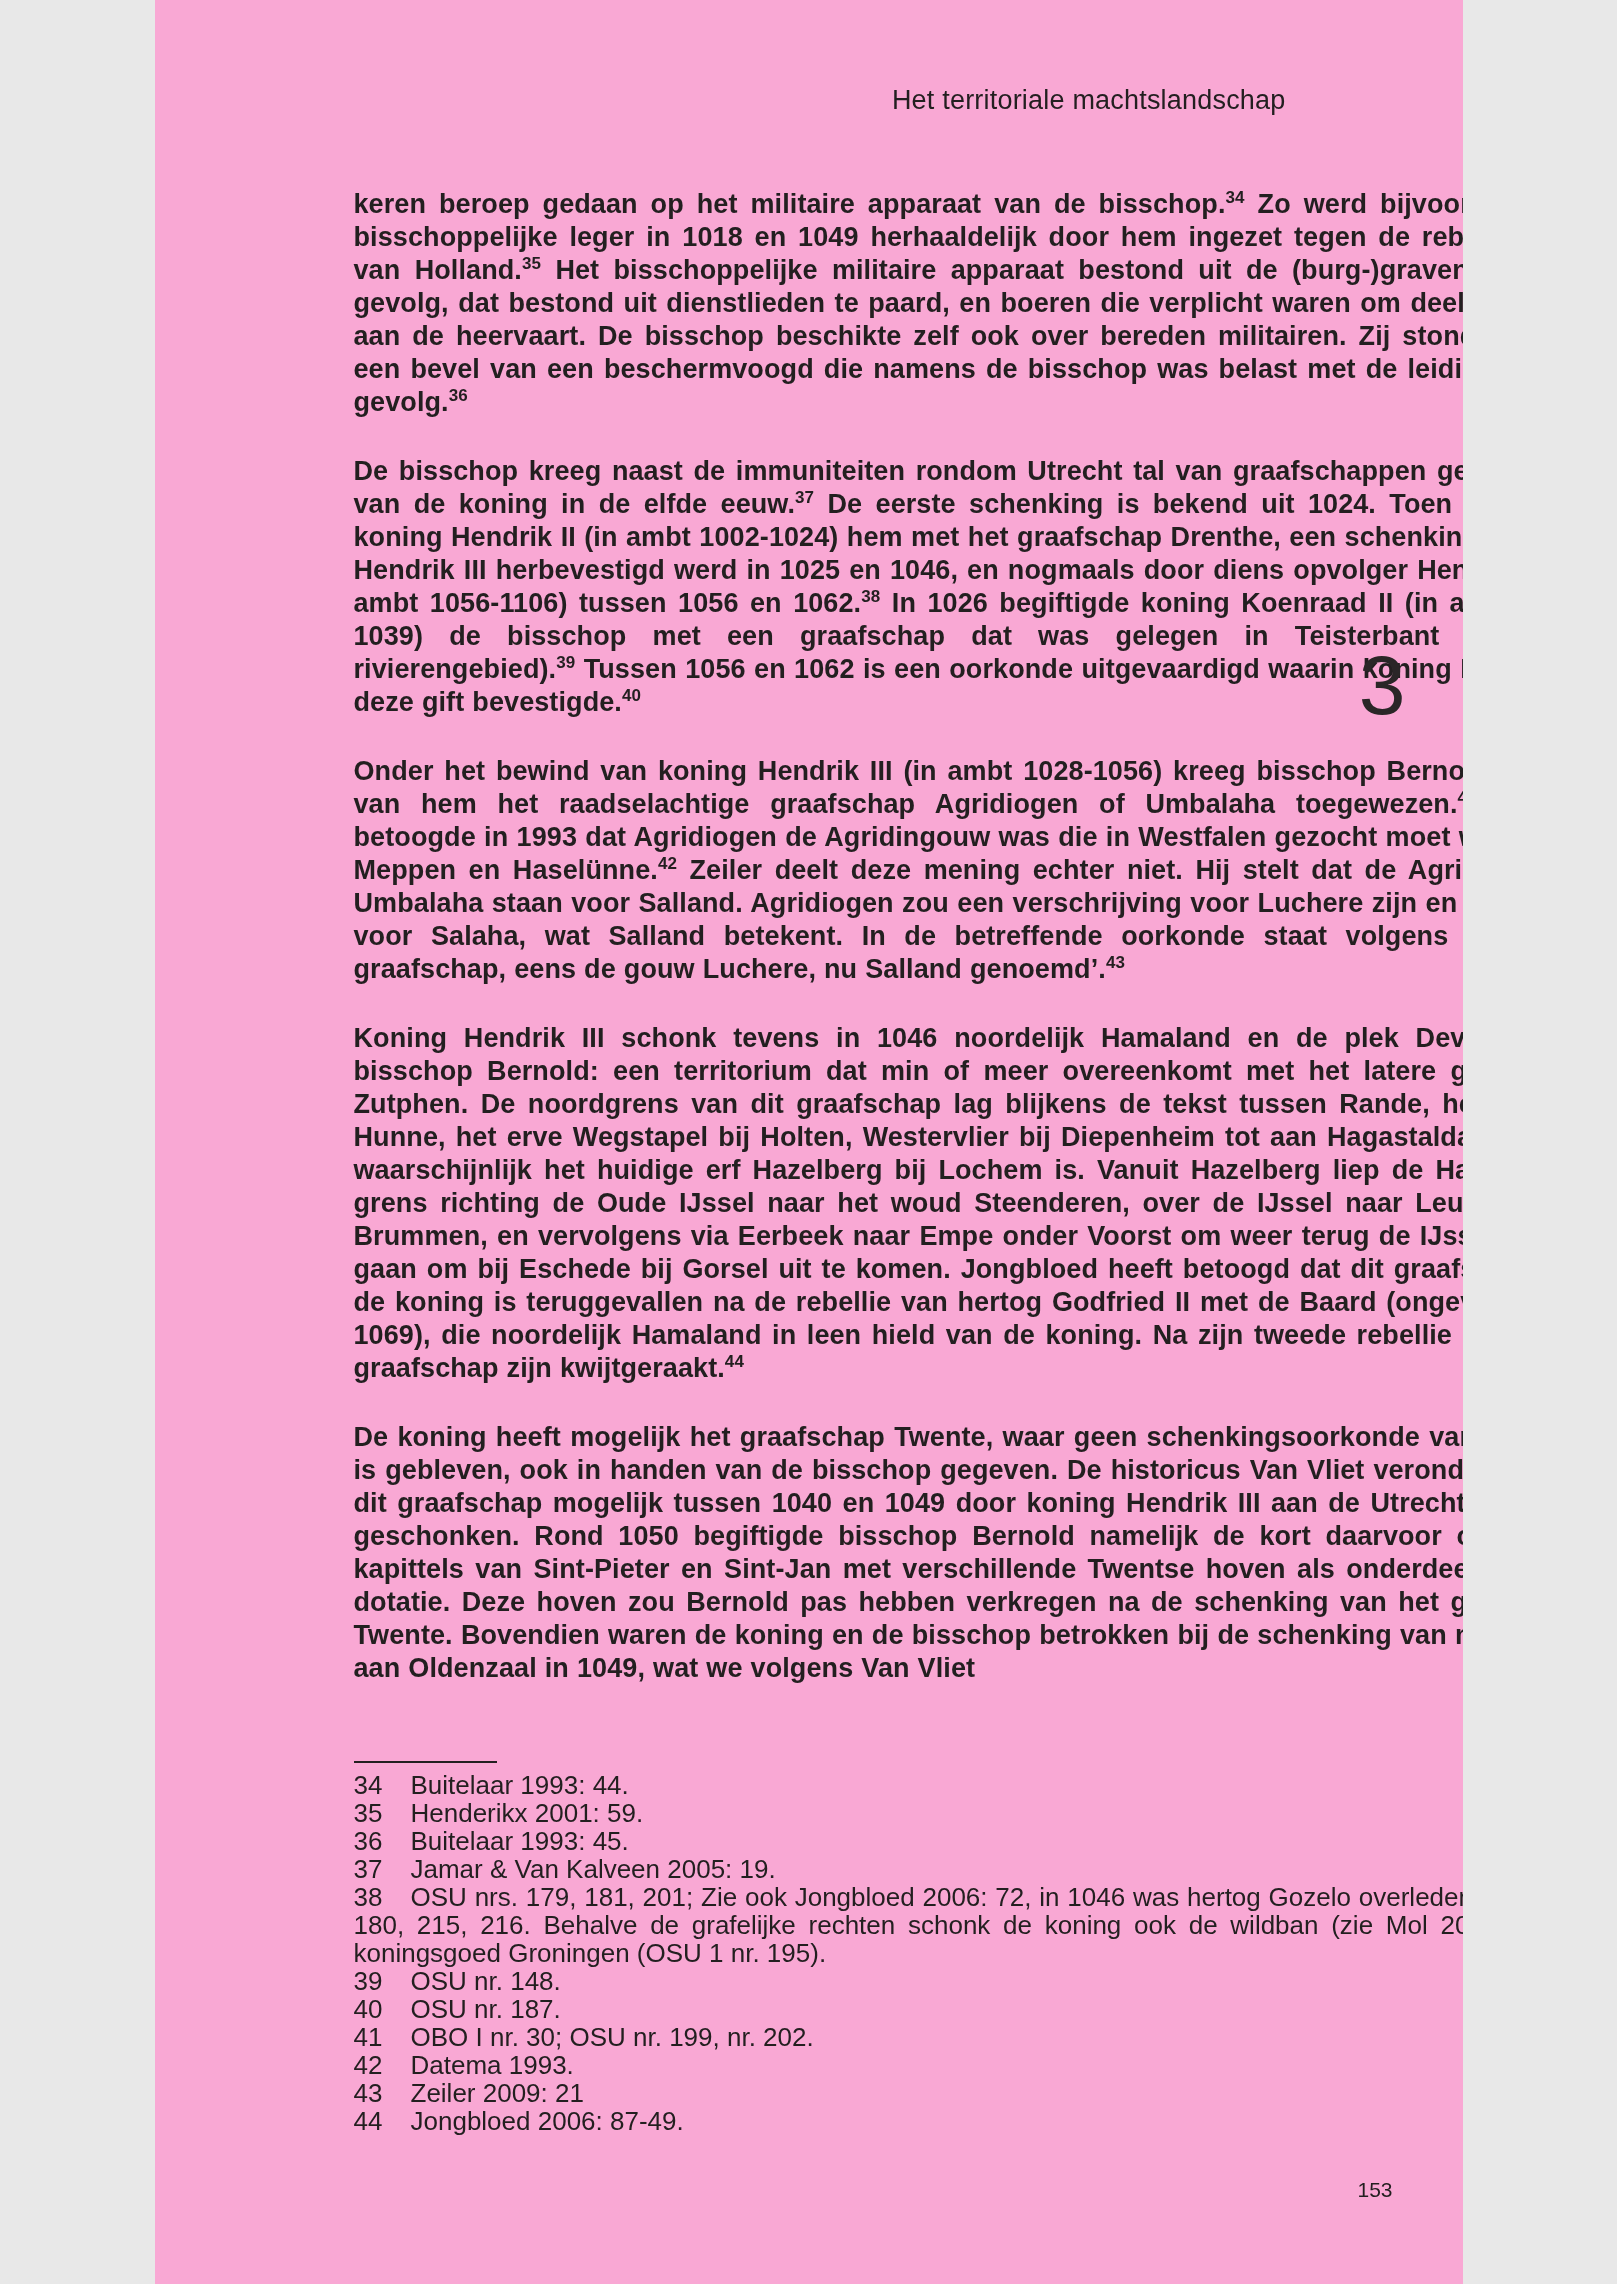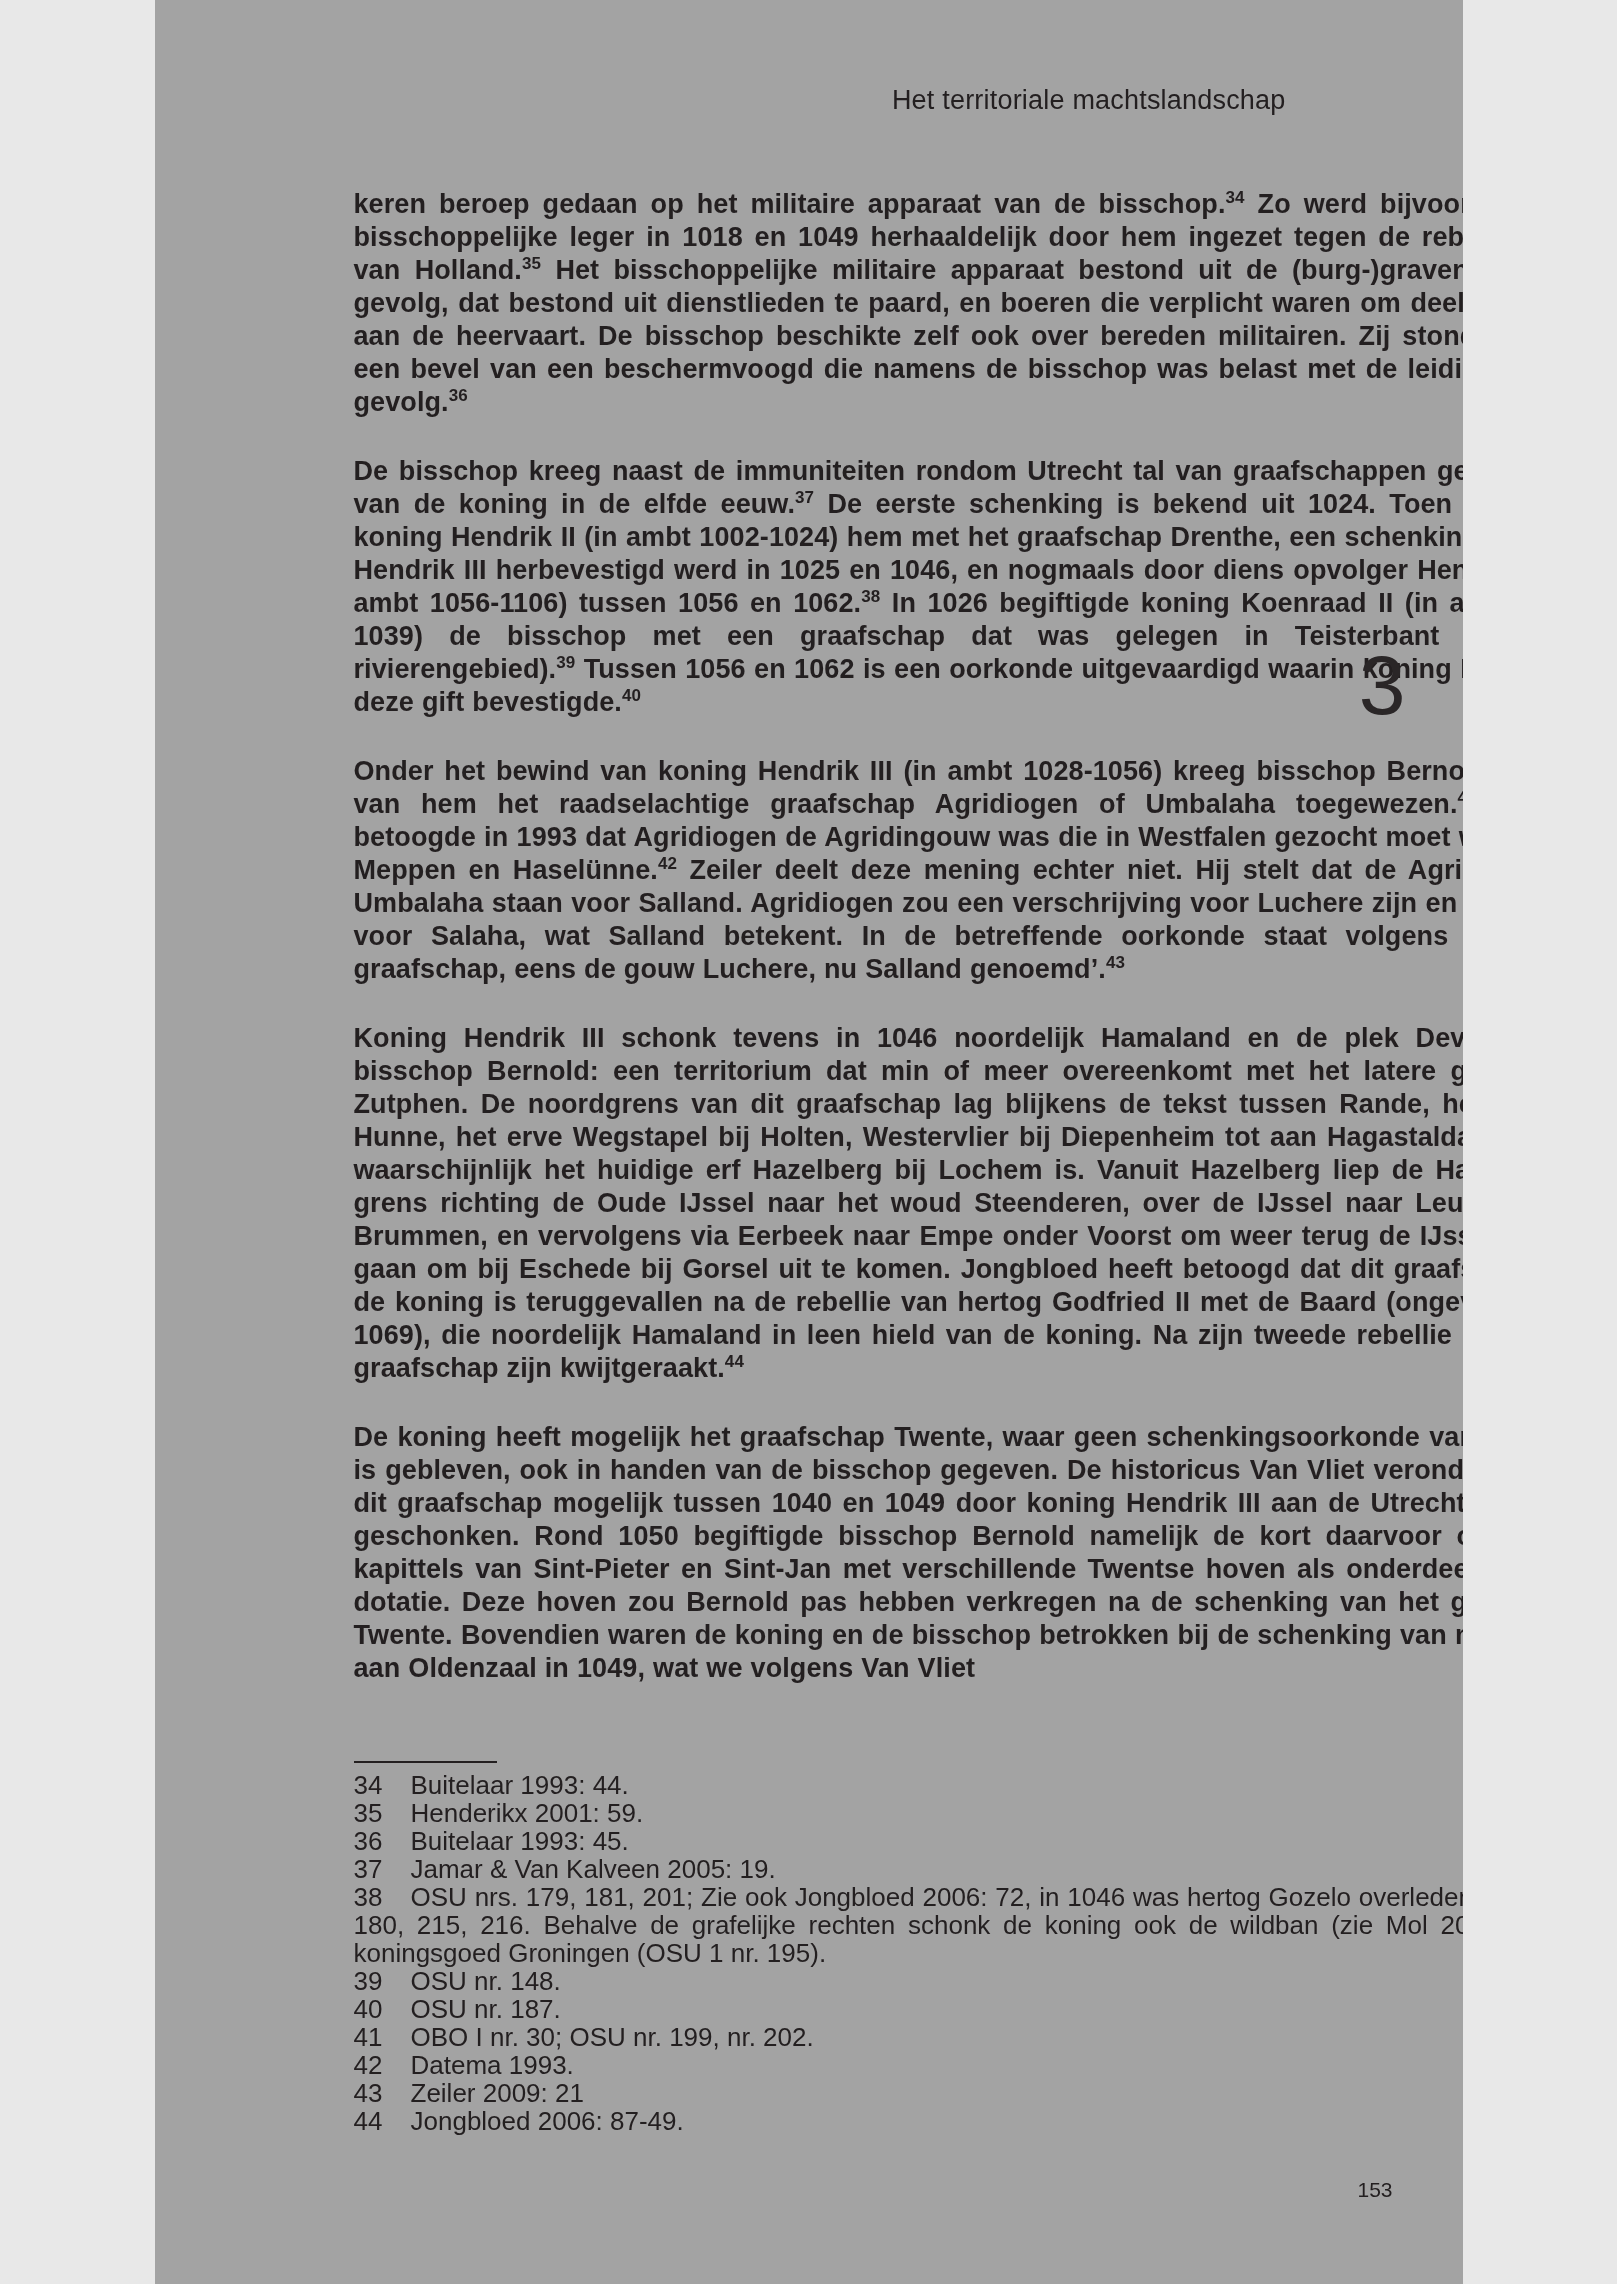--- a/index.html
+++ b/index.html
@@ -1,21 +1,21 @@
 <!DOCTYPE html>
 <html lang="nl" style="font-size:12px"><head>
 <meta charset="utf-8">
 <style>
   html, body { margin: 0; padding: 0; background: #e8e8e8; }
   .page {
     position: relative;
     width: 1308px;
     height: 2284px;
     margin: 0 auto;
-    background: #a3a3a3;
+    background: #f9a8d4;
     font-family: "Liberation Sans", sans-serif;
     color: #231f20;
     overflow: hidden;
   }
   .running-header {
     position: absolute;
     top: 85px;
     right: 177px;
     font-size: 27px;
     letter-spacing: 0.2px;

